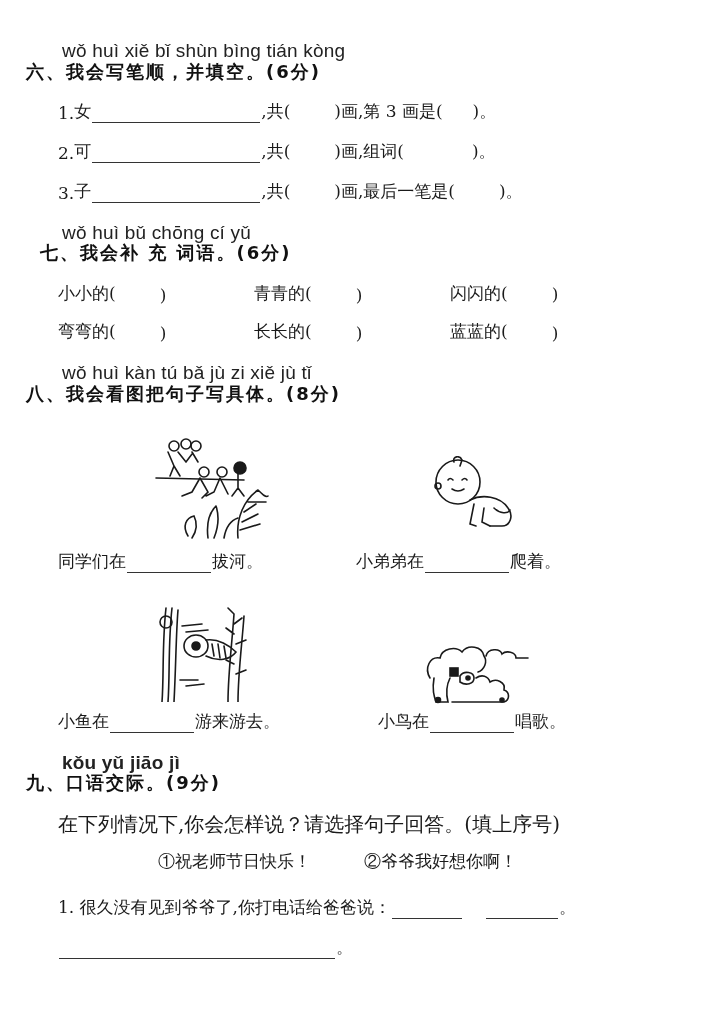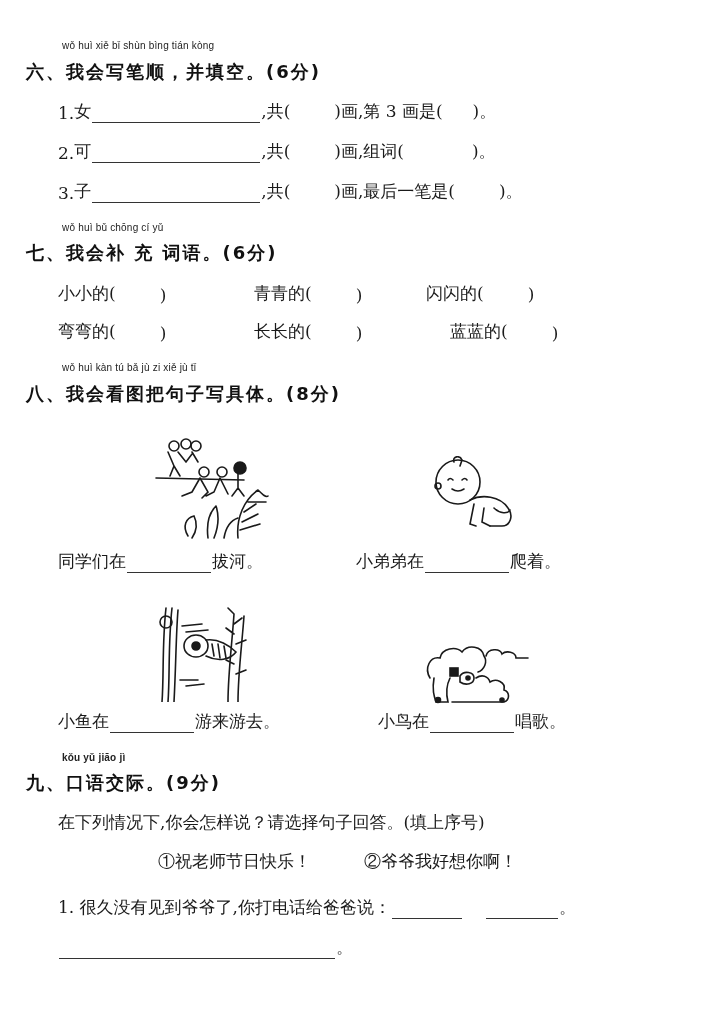--- a/index.html
+++ b/index.html
@@ -1,19 +1,19 @@
 <!DOCTYPE html>
 <html><head>
   <meta charset="utf-8">
   <style>
     * { margin: 0; padding: 0; box-sizing: border-box; }
     html, body { width: 723px; height: 1024px; background: #ffffff; overflow: hidden; }
     body { position: relative; font-family: "DejaVu Serif", "Liberation Serif", serif; color: #1a1a1a; }
     .abs { position: absolute; white-space: nowrap; }
-    .pinyin { font-family: "Liberation Sans", "DejaVu Sans", sans-serif; font-size: 10px; color: #222; letter-spacing: 0.2px; }
+    .pinyin { font-family: "Liberation Sans", "DejaVu Sans", sans-serif; font-size: 19px; color: #222; letter-spacing: 0.2px; }
     .heading { font-family: "DejaVu Sans", "Liberation Sans", sans-serif; font-weight: bold; font-size: 18px; letter-spacing: 2px; color: #111; }
     .line { font-size: 17px; color: #1a1a1a; display: flex; align-items: flex-end; }
     .blank { display: inline-block; border-bottom: 1.3px solid #333; height: 18px; margin: 0 1px; }
     .paren-gap { display: inline-block; }
     .pic { position: absolute; }
     .pic svg { width: 100%; height: 100%; }
   </style>
 </head>
 <body>
 
@@ -47,33 +47,33 @@
   <span>子</span>
   <span class="blank" style="width:168px;"></span>
   <span>,共(</span>
   <span class="paren-gap" style="width:44px;"></span>
   <span>)画,最后一笔是(</span>
   <span class="paren-gap" style="width:44px;"></span>
   <span>)。</span>
 </div>
 
 <div class="abs pinyin" style="left:62px; top:222px;">wǒ huì bǔ chōng  cí  yǔ</div>
-<div class="abs heading" style="left:26px; top:241px;">七、我会补 充 词语。(6分)</div>
+<div class="abs heading" style="left:40px; top:241px;">七、我会补 充 词语。(6分)</div>
 
 <div class="abs line" style="left:58px; top:282px;">
     <span>小小的(</span>
     <span class="paren-gap" style="width:44px;"></span>
     <span>)</span>
   </div>
 <div class="abs line" style="left:254px; top:282px;">
     <span>青青的(</span>
     <span class="paren-gap" style="width:44px;"></span>
     <span>)</span>
   </div>
-<div class="abs line" style="left:426px; top:282px;align-items:center;">
+<div class="abs line" style="left:450px; top:282px;align-items:center;">
     <span>闪闪的(</span>
     <span class="paren-gap" style="width:44px;"></span>
     <span>)</span>
   </div>
 
 <div class="abs line" style="left:58px; top:320px;">
     <span>弯弯的(</span>
     <span class="paren-gap" style="width:44px;"></span>
     <span>)</span>
   </div>
@@ -167,21 +167,21 @@
 </div>
 <div class="abs line" style="left:378px; top:710px;">
   <span>小鸟在</span>
   <span class="blank" style="width:84px;"></span>
   <span>唱歌。</span>
 </div>
 
 <div class="abs pinyin" style="left:62px; top:752px;font-weight:bold;">kǒu  yǔ  jiāo   jì</div>
 <div class="abs heading" style="left:26px; top:771px;">九、口语交际。(9分)</div>
 
-<div class="abs line" style="left:58px; top:811px; font-size:17px;">在下列情况下,你会怎样说？请选择句子回答。(填上序号)</div>
+<div class="abs line" style="left:58px; top:811px; font-size:20px;">在下列情况下,你会怎样说？请选择句子回答。(填上序号)</div>
 
 <div class="abs line" style="left:158px; top:850px;">①祝老师节日快乐！</div>
 <div class="abs line" style="left:364px; top:850px;">②爷爷我好想你啊！</div>
 
 <div class="abs line" style="left:58px; top:896px;">
   <span>1. 很久没有见到爷爷了,你打电话给爸爸说：</span>
   <span class="blank" style="width:70px;"></span>
   <span style="display:inline-block; width:22px;"></span>
   <span class="blank" style="width:72px;"></span>
   <span>。</span>

